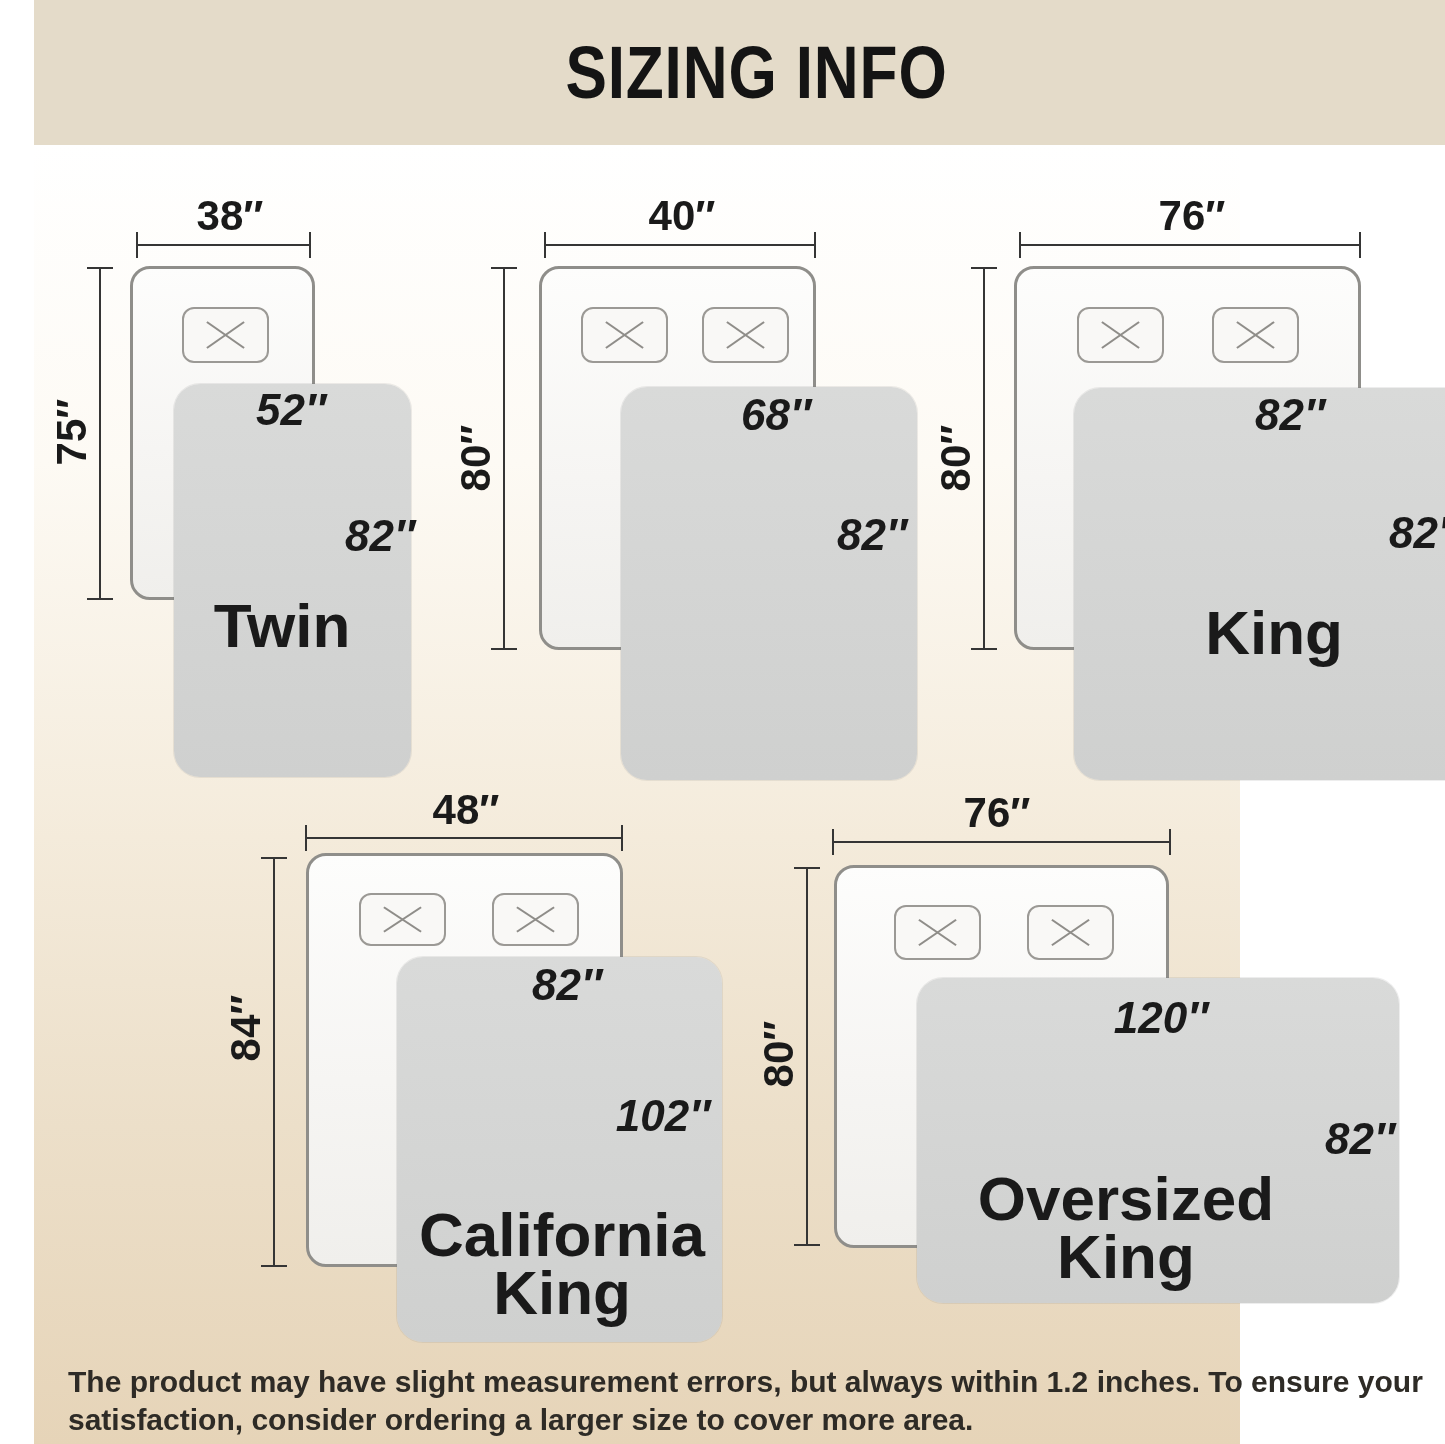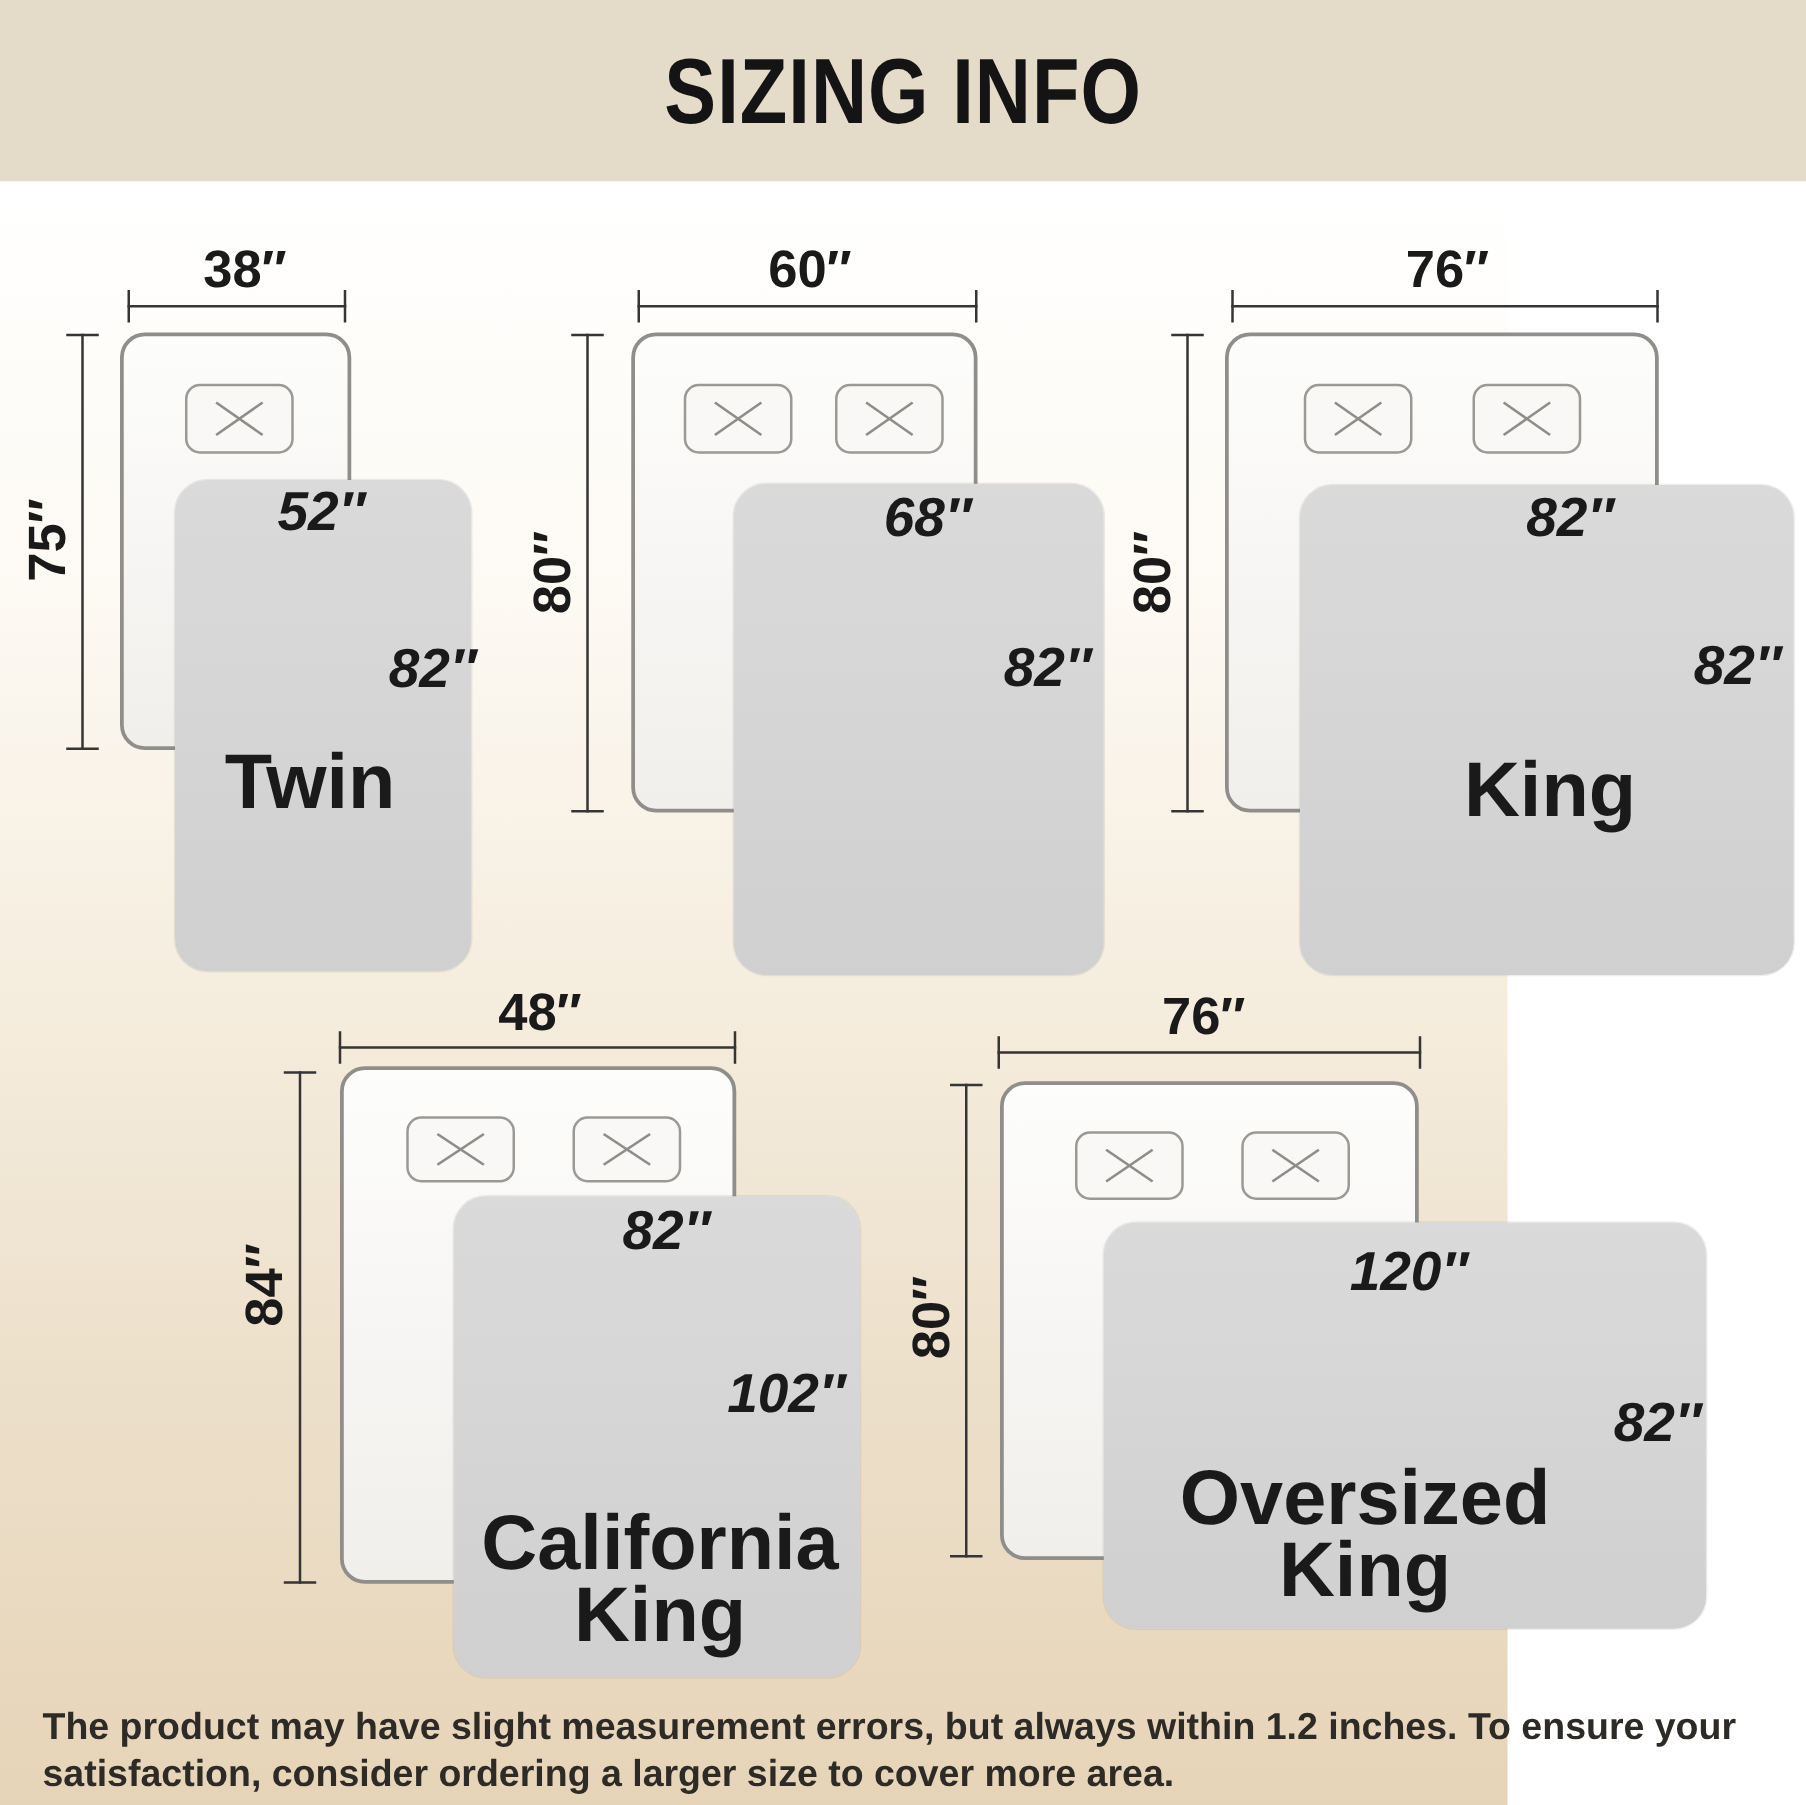--- a/index.html
+++ b/index.html
@@ -9,20 +9,21 @@
     background:#fff;
   }
   .page{
     position:relative;width:1206px;height:1444px;
     background:linear-gradient(180deg,
       var(--canvas-top,#ffffff) 10%,
       #fdfaf4 32%,
       #f4ebdb 58%,
       #ecdfc9 78%,
       var(--canvas-bottom,#e6d4b8) 100%);
+    margin-left:34px;
   }
   .header{
     position:absolute;left:0;top:0;width:1445px;height:145px;
     background:var(--header-bg,#e4dbc9);
     display:flex;align-items:center;justify-content:center;
   }
   .header h1{
     margin:0;font-size:74px;font-weight:700;color:#141414;
     transform:scaleX(0.84);letter-spacing:1px;white-space:nowrap;
   }
@@ -96,21 +97,21 @@
             <line x1="63" y1="14" x2="24" y2="42" stroke="#8f8d89" stroke-width="2.2"></line>
           </svg>
         </div>
         <div class="blanket" style="left: 140px; top: 384px; width: 237px; height: 393px;"></div>
         <div class="meas" style="left: 257px; top: 410px;">52″</div>
         <div class="meas" style="left: 346px; top: 536px;">82″</div>
         <div class="size-name" style="left: 248px; top: 626px;">Twin</div>
       </div>
       <div class="group">
         <div class="dim dim-h" style="left: 510px; top: 244px; width: 272px;"></div>
-        <div class="dim-label" style="left: 648px; top: 216px;">60″</div>
+        <div class="dim-label" style="left: 648px; top: 216px;">40″</div>
         <div class="dim dim-v" style="left: 469px; top: 267px; height: 383px;"></div>
         <div class="dim-label vert" style="left: 442px; top: 458px;">80″</div>
         <div class="bed" style="left: 505px; top: 266px; width: 277px; height: 384px;"></div>
         <div class="pillow" style="left: 547px; top: 307px; width: 87px; height: 56px;">
           <svg viewBox="0 0 87 56" preserveAspectRatio="none">
             <line x1="24" y1="14" x2="63" y2="42" stroke="#8f8d89" stroke-width="2.2"></line>
             <line x1="63" y1="14" x2="24" y2="42" stroke="#8f8d89" stroke-width="2.2"></line>
           </svg>
         </div>
         <div class="pillow" style="left: 668px; top: 307px; width: 87px; height: 56px;">

